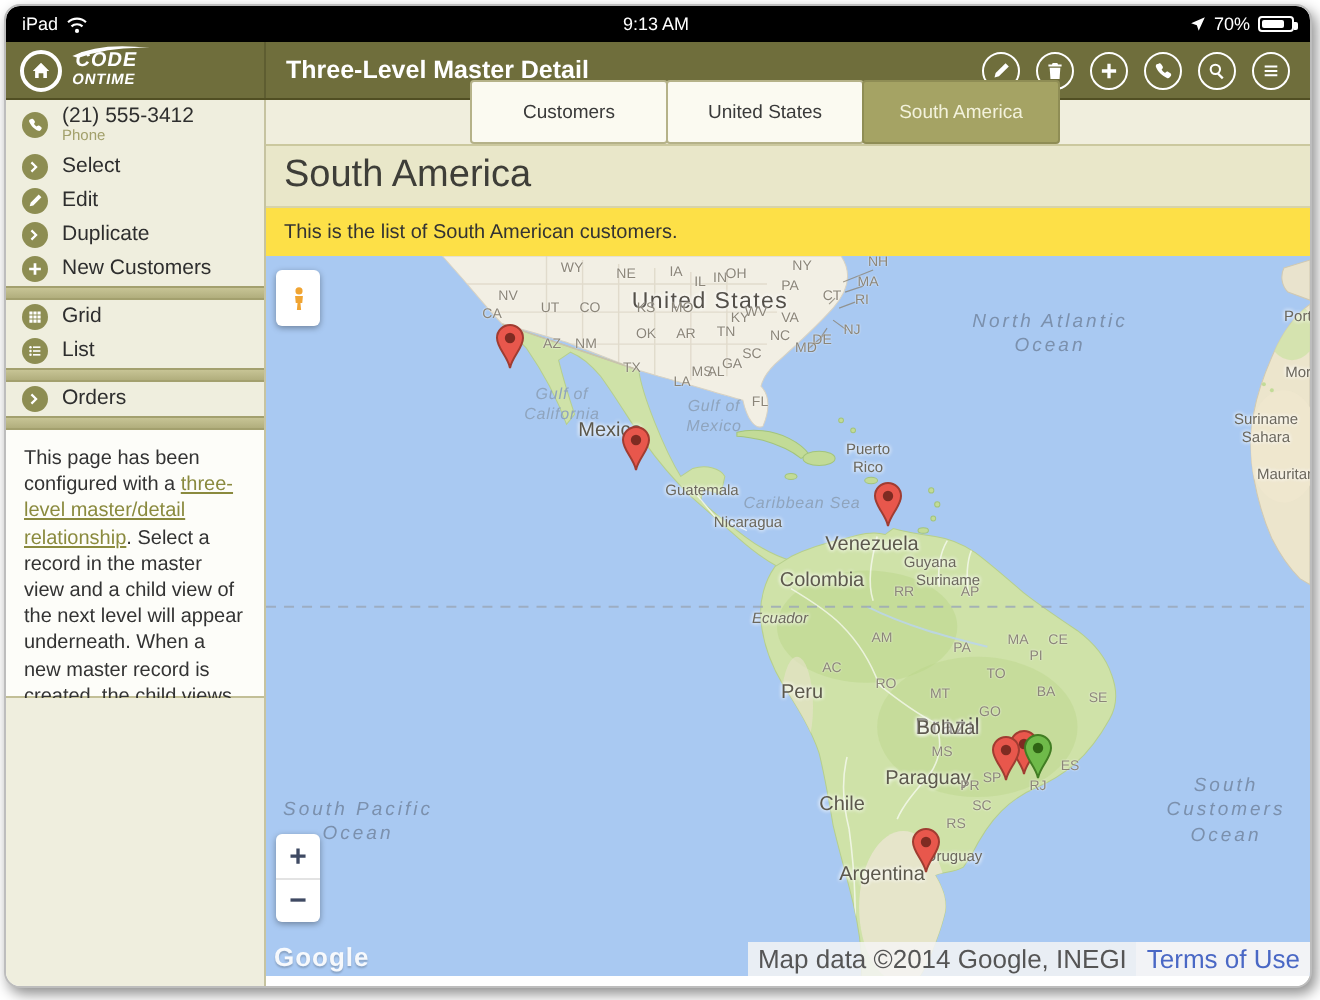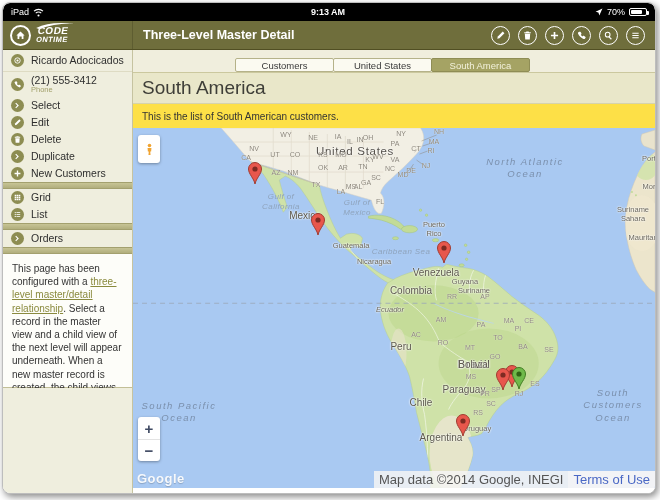--- a/index.html
+++ b/index.html
@@ -8,21 +8,21 @@
   .device{position:absolute;left:2px;top:2px;width:654px;height:492px;
     border:1px solid #bdbdbd;border-radius:8px;
     box-shadow:2px 3px 7px rgba(0,0,0,.45);background:#fff;overflow:hidden}
   .screen{position:absolute;inset:0;border-radius:7px;overflow:hidden;
     display:flex;flex-direction:column}
 
   
   .statusbar{height:18px;background:#000;color:#fff;font-size:9px;
     display:flex;align-items:center;position:relative;flex:none}
   .sb-left{display:flex;align-items:center;gap:4px;margin-left:8px}
-  .sb-time{position:absolute;left:0;right:2px;text-align:center;font-weight:bold}
+  .sb-time{position:absolute;left:0;right:2px;text-align:center;font-weight:normal}
   .sb-right{margin-left:auto;display:flex;align-items:center;gap:4px;margin-right:8px}
   .bat{width:18px;height:8px;border:1px solid #fff;border-radius:2px;position:relative}
   .bat i{position:absolute;left:1px;top:1px;bottom:1px;width:68%;background:#fff;border-radius:1px}
   .bat:after{content:'';position:absolute;right:-3px;top:1.5px;width:2px;height:4px;background:#fff;border-radius:0 1px 1px 0}
 
   
   .header{height:29px;background:var(--accent);border-bottom:1px solid #514f23;
     display:flex;align-items:center;flex:none;color:#fff}
   .logo-area{width:130px;flex:none;display:flex;align-items:center;gap:6px;
     padding-left:7px;border-right:1px solid #5e5d31;height:100%}
@@ -53,21 +53,21 @@
     border-top:1px solid #a3a06e;border-bottom:1px solid #a3a06e}
   .sb-note{background:#fdfdf9;height:134px;flex:none;padding:8px 9px;font-size:10px;
     line-height:1.32;color:#333;border-bottom:1px solid #c2bf97}
   .sb-note p+p{margin-top:10px}
   .sb-note a{color:#8a8a3e;text-decoration:underline;cursor:pointer}
   .sb-footer{flex:1;background:#efeede}
 
   
   .main{flex:1;display:flex;flex-direction:column;min-width:0;background:#fff}
   .tabstrip{height:22px;flex:none;background:#f0eedd;display:flex;align-items:flex-end;padding-left:103px}
-  .tab{width:99px;height:14px;margin-left:-1px;display:flex;align-items:center;justify-content:center;
+  .tab{width:99px;height:32px;margin-left:-1px;display:flex;align-items:center;justify-content:center;
     font-size:9.5px;color:#3a3a3a;background:#fbfaf1;border:1px solid #b5b289;border-radius:2px;cursor:pointer}
   .tab.active{background:var(--tab-active);border-color:#8f8d55;color:#f3f2dc}
   .band{height:32px;flex:none;background:#e9e7c9;border-top:1px solid #cBC89e;border-bottom:1px solid #d6d3ab;
     display:flex;align-items:center;padding-left:9px;font-size:19px;color:#3e3e38}
   .desc{height:24px;flex:none;background:#fde047;display:flex;align-items:center;
     padding-left:9px;font-size:10px;color:#333}
   .map{position:relative;height:360px;flex:none;background:var(--ocean);overflow:hidden;cursor:grab}
   .bottomstrip{flex:1;background:#fff}
 
   
@@ -175,31 +175,20 @@
               <path fill="currentColor" d="M3.4 4h9.2v1.5H3.4zM3.4 7.2h9.2v1.5H3.4zM3.4 10.4h9.2v1.5H3.4z"></path>
             </svg>
           </span>
         </div>
     </div>
 
     <div class="bodyrow">
 
       <aside class="sidebar">
         <div>
-            <div class="sb-item first">
-              <span class="sb-ico">
-                <svg width="9" height="9" viewBox="0 0 16 16">
-                  <circle cx="8" cy="8" r="4.8" fill="none" stroke="currentColor" stroke-width="1.6"></circle>
-                  <circle cx="8" cy="8" r="1.9" fill="currentColor"></circle>
-                </svg>
-              </span>
-              <span class="sb-text">
-                <span class="sb-label">Ricardo Adocicados</span>
-              </span>
-            </div>
             <div class="sb-item tall">
               <span class="sb-ico">
                 <svg width="9" height="9" viewBox="0 0 16 16">
                   <path fill="currentColor" d="M4.8 2.7c.6-.5 1.5-.3 1.9.3l1 1.5c.4.6.3 1.4-.2 1.9l-.5.5c.5 1 1.5 2 2.5 2.5l.5-.5c.5-.5 1.3-.6 1.9-.2l1.5 1c.6.4.8 1.3.3 1.9l-.8 1c-.5.6-1.3.8-2 .5-1.7-.7-3.4-1.8-4.8-3.2C4.7 8.5 3.6 6.8 2.9 5.1c-.3-.7-.1-1.5.5-2z"></path>
                 </svg>
               </span>
               <span class="sb-text">
                 <span class="sb-label">(21) 555-3412</span>
                 <span class="sb-sub">Phone</span>
               </span>
@@ -215,30 +204,20 @@
               </span>
             </div>
             <div class="sb-item">
               <span class="sb-ico">
                 <svg width="9" height="9" viewBox="0 0 16 16">
                   <path fill="currentColor" d="M11.3 2.3l2.4 2.4-7.2 7.2-3.2.8.8-3.2z"></path>
                 </svg>
               </span>
               <span class="sb-text">
                 <span class="sb-label">Edit</span>
-              </span>
-            </div>
-            <div class="sb-item">
-              <span class="sb-ico">
-                <svg width="9" height="9" viewBox="0 0 16 16">
-                  <path fill="currentColor" d="M6.3 2.2h3.4l.5 1.1h2.6v1.4H3.2V3.3h2.6zM4.1 5.6h7.8l-.6 8.2H4.7z"></path>
-                </svg>
-              </span>
-              <span class="sb-text">
-                <span class="sb-label">Delete</span>
               </span>
             </div>
             <div class="sb-item">
               <span class="sb-ico">
                 <svg width="9" height="9" viewBox="0 0 16 16">
                   <path fill="currentColor" d="M5.5 3.2 10.4 8l-4.9 4.8L4.1 11.4 7.6 8 4.1 4.6z"></path>
                 </svg>
               </span>
               <span class="sb-text">
                 <span class="sb-label">Duplicate</span>

